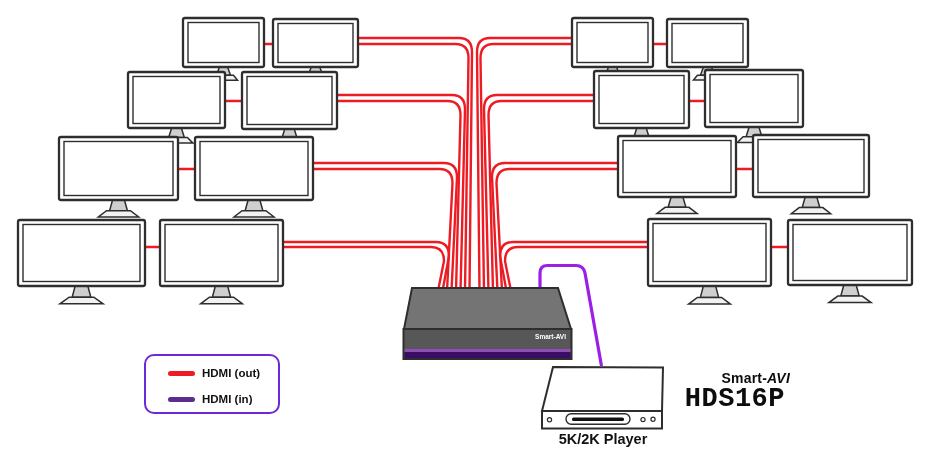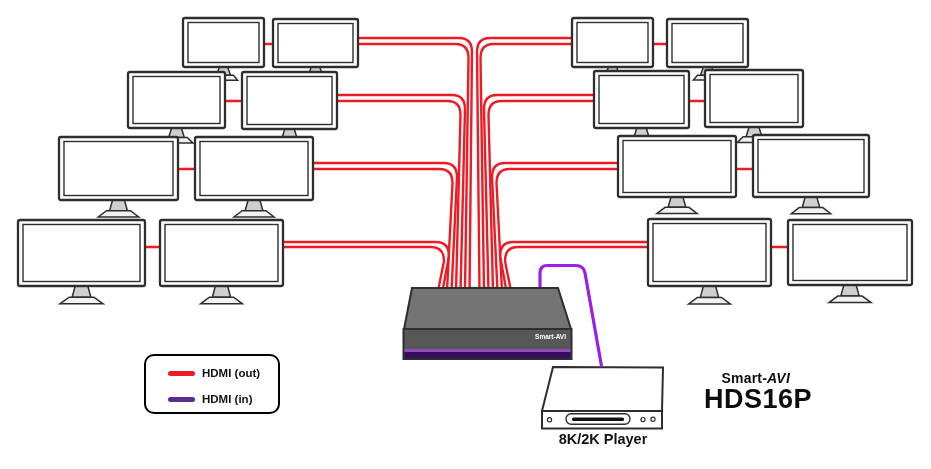--- a/index.html
+++ b/index.html
@@ -1,21 +1,21 @@
 <!DOCTYPE html>
 <html style="--hdmi-out: #ed1c24; --hdmi-in: #9b1fe8; --legend-in: #5c2d91; --outline: #2e2e2e; --device-top: #747474; --device-front: #575757; --stripe-light: #8d4fb4; --stripe-dark: #3a0d63;"><head>
 <meta charset="utf-8">
 <style>
   html,body{margin:0;padding:0;background:#fff;}
   body{position:relative;width:931px;height:469px;overflow:hidden;
        font-family:"Liberation Sans", sans-serif;color:#1a1a1a;}
   .abs{position:absolute;}
   svg{display:block;}
   svg text{font-family:"Liberation Sans", sans-serif;}
-  .legend-box{box-sizing:border-box;border:2px solid #000000;border-radius:10px;background:#fff;}
+  .legend-box{box-sizing:border-box;border:2px solid #6d28d9;border-radius:10px;background:#fff;}
   .legend-row{position:absolute;left:22px;display:flex;align-items:center;gap:7px;}
   .legend-swatch{width:27px;height:5px;border-radius:3px;flex:0 0 auto;}
   .legend-label{font-size:11.5px;font-weight:600;color:#111;}
   .player-label{font-size:14.5px;font-weight:600;text-align:center;color:#111;}
   .brand-line{font-size:14px;font-weight:600;text-align:right;color:#0d0d0d;letter-spacing:.2px;}
   .brand-line .brand-avi{font-weight:800;font-style:italic;}
   .model-line{font-size:27px;font-weight:700;text-align:right;color:#0d0d0d;letter-spacing:.5px;}
 </style>
 </head>
 <body>
@@ -164,18 +164,18 @@
   <div class="legend-row" style="top:11px;">
     <span class="legend-swatch" style="background:var(--hdmi-out);"></span>
     <span class="legend-label">HDMI (out)</span>
   </div>
   <div class="legend-row" style="top:37px;text-align:center;">
     <span class="legend-swatch" style="background:var(--legend-in);"></span>
     <span class="legend-label">HDMI (in)</span>
   </div>
 </div>
 
-<div class="abs player-label" style="left:540px;top:431px;width:126px;">8K/2K Player</div>
+<div class="abs player-label" style="left:540px;top:431px;width:126px;">5K/2K Player</div>
 
 <div class="abs brand-line" style="left:660px;top:370px;width:130px;">
   <span>Smart-</span><span class="brand-avi">AVI</span>
 </div>
-<div class="abs model-line" style="left:672px;top:384px;width:140px;">HDS16P</div>
+<div class="abs model-line" style="left:645px;top:384px;width:140px;font-family:Liberation Mono, monospace;">HDS16P</div>
 
 </body></html>

